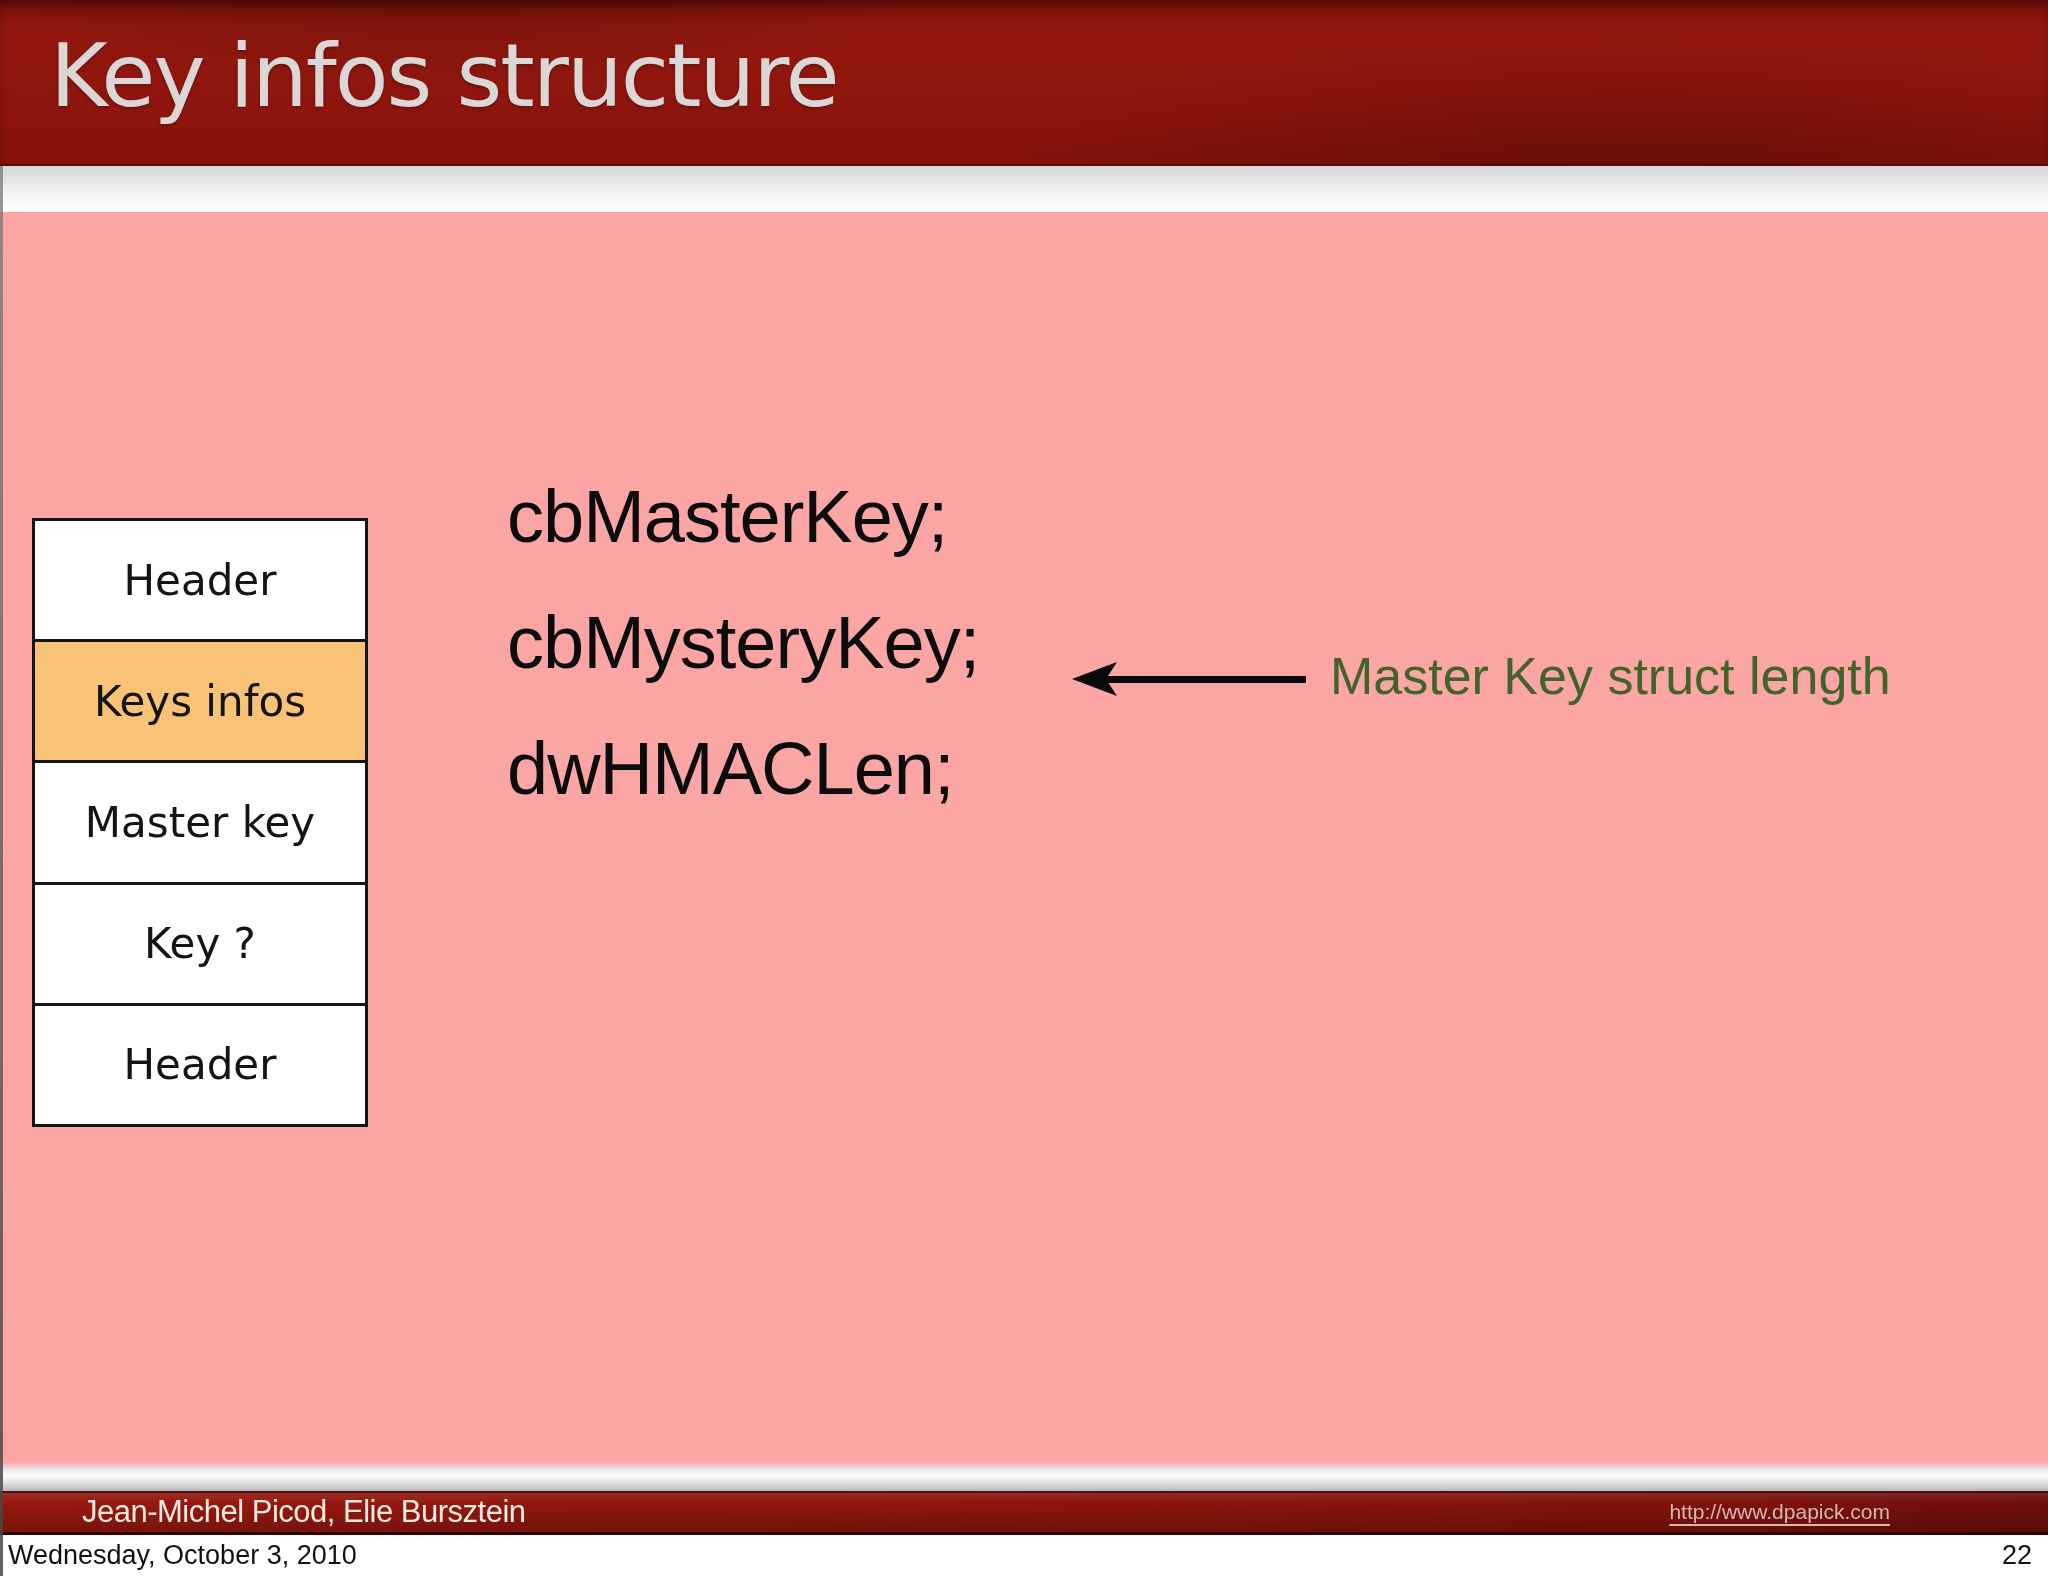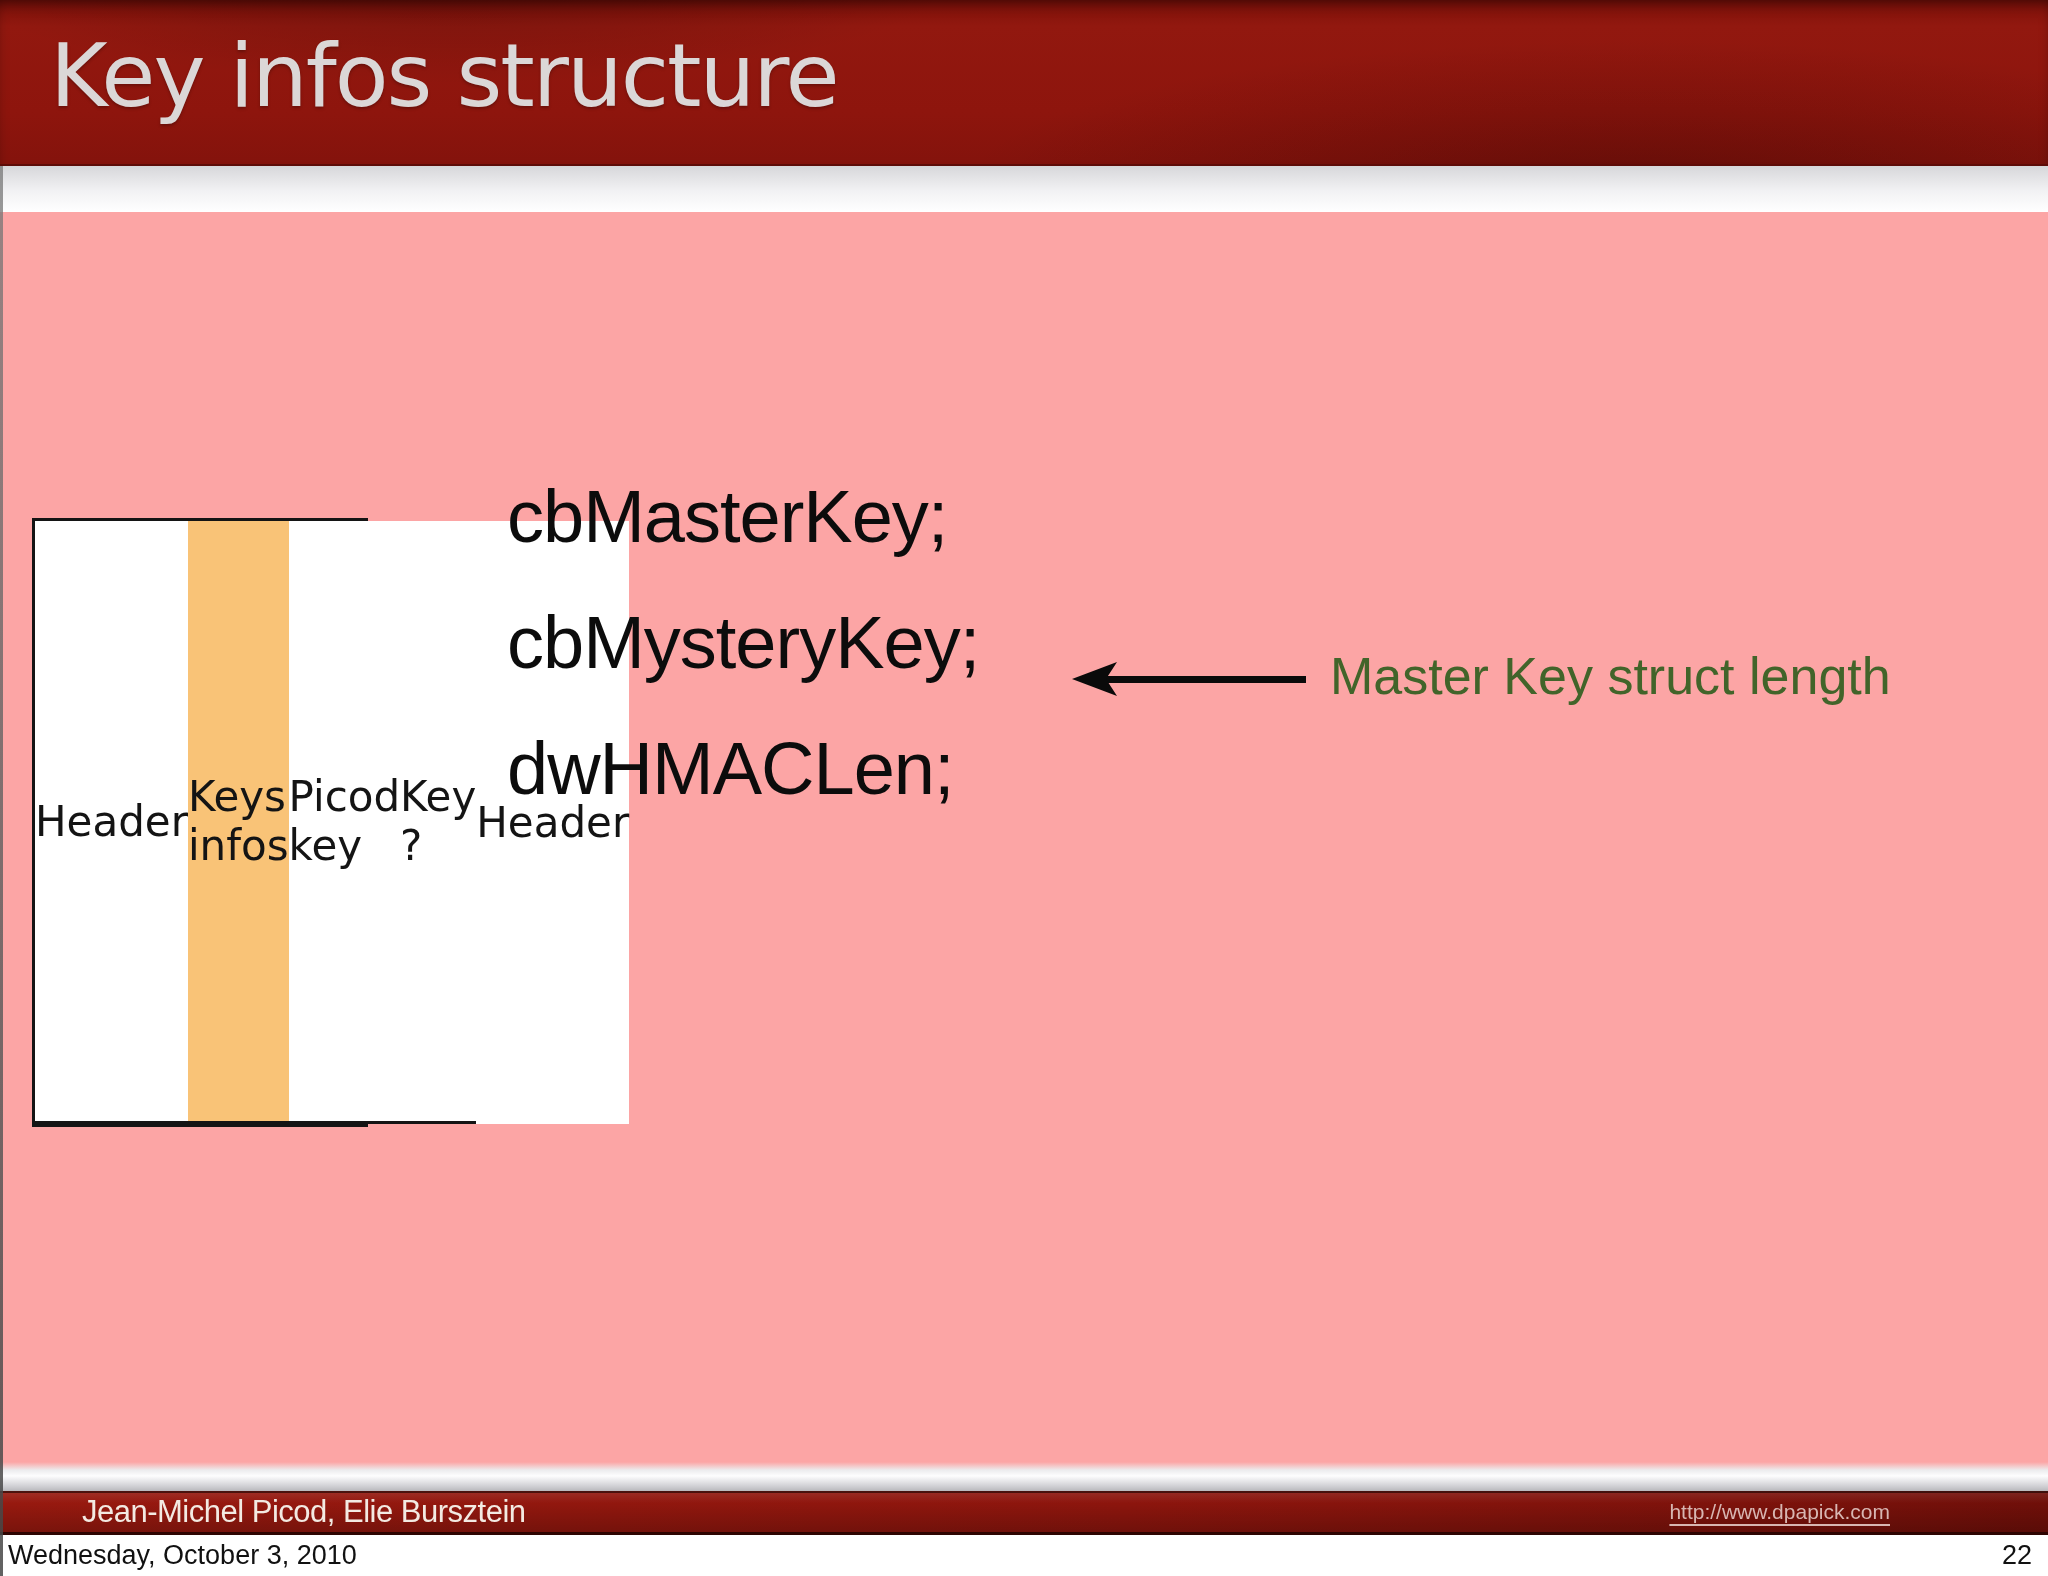--- a/index.html
+++ b/index.html
@@ -27,21 +27,21 @@
   }
   .header-fade{
     position:absolute;left:0;top:166px;width:2048px;height:46px;
     background:linear-gradient(180deg,#d7d7da 0%,#f2f2f4 55%,#ffffff 100%);
   }
 
   
   .diagram{
     position:absolute;left:32px;top:518px;width:336px;height:609px;
     box-sizing:border-box;border:3px solid #141414;background:#ffffff;
-    display:flex;
+    display:flex;flex-direction:column;
   }
   .diagram-row{
     flex:1;display:flex;align-items:center;justify-content:center;
     border-bottom:3px solid #141414;
     font-family:"DejaVu Sans","Liberation Sans",sans-serif;
     font-size:42px;color:#141414;background:#ffffff;
   }
   .diagram-row:last-child{border-bottom:none;}
   .diagram-row.highlight{background:#f9c377;}
 
@@ -106,21 +106,21 @@
   <div class="header-fade"></div>
 
   <div class="diagram">
     <div class="diagram-row">
       <span>Header</span>
     </div>
     <div class="diagram-row highlight">
       <span>Keys infos</span>
     </div>
     <div class="diagram-row">
-      <span>Picod key</span>
+      <span>Master key</span>
     </div>
     <div class="diagram-row">
       <span>Key ?</span>
     </div>
     <div class="diagram-row">
       <span>Header</span>
     </div>
   </div>
 
   <div class="fields">

